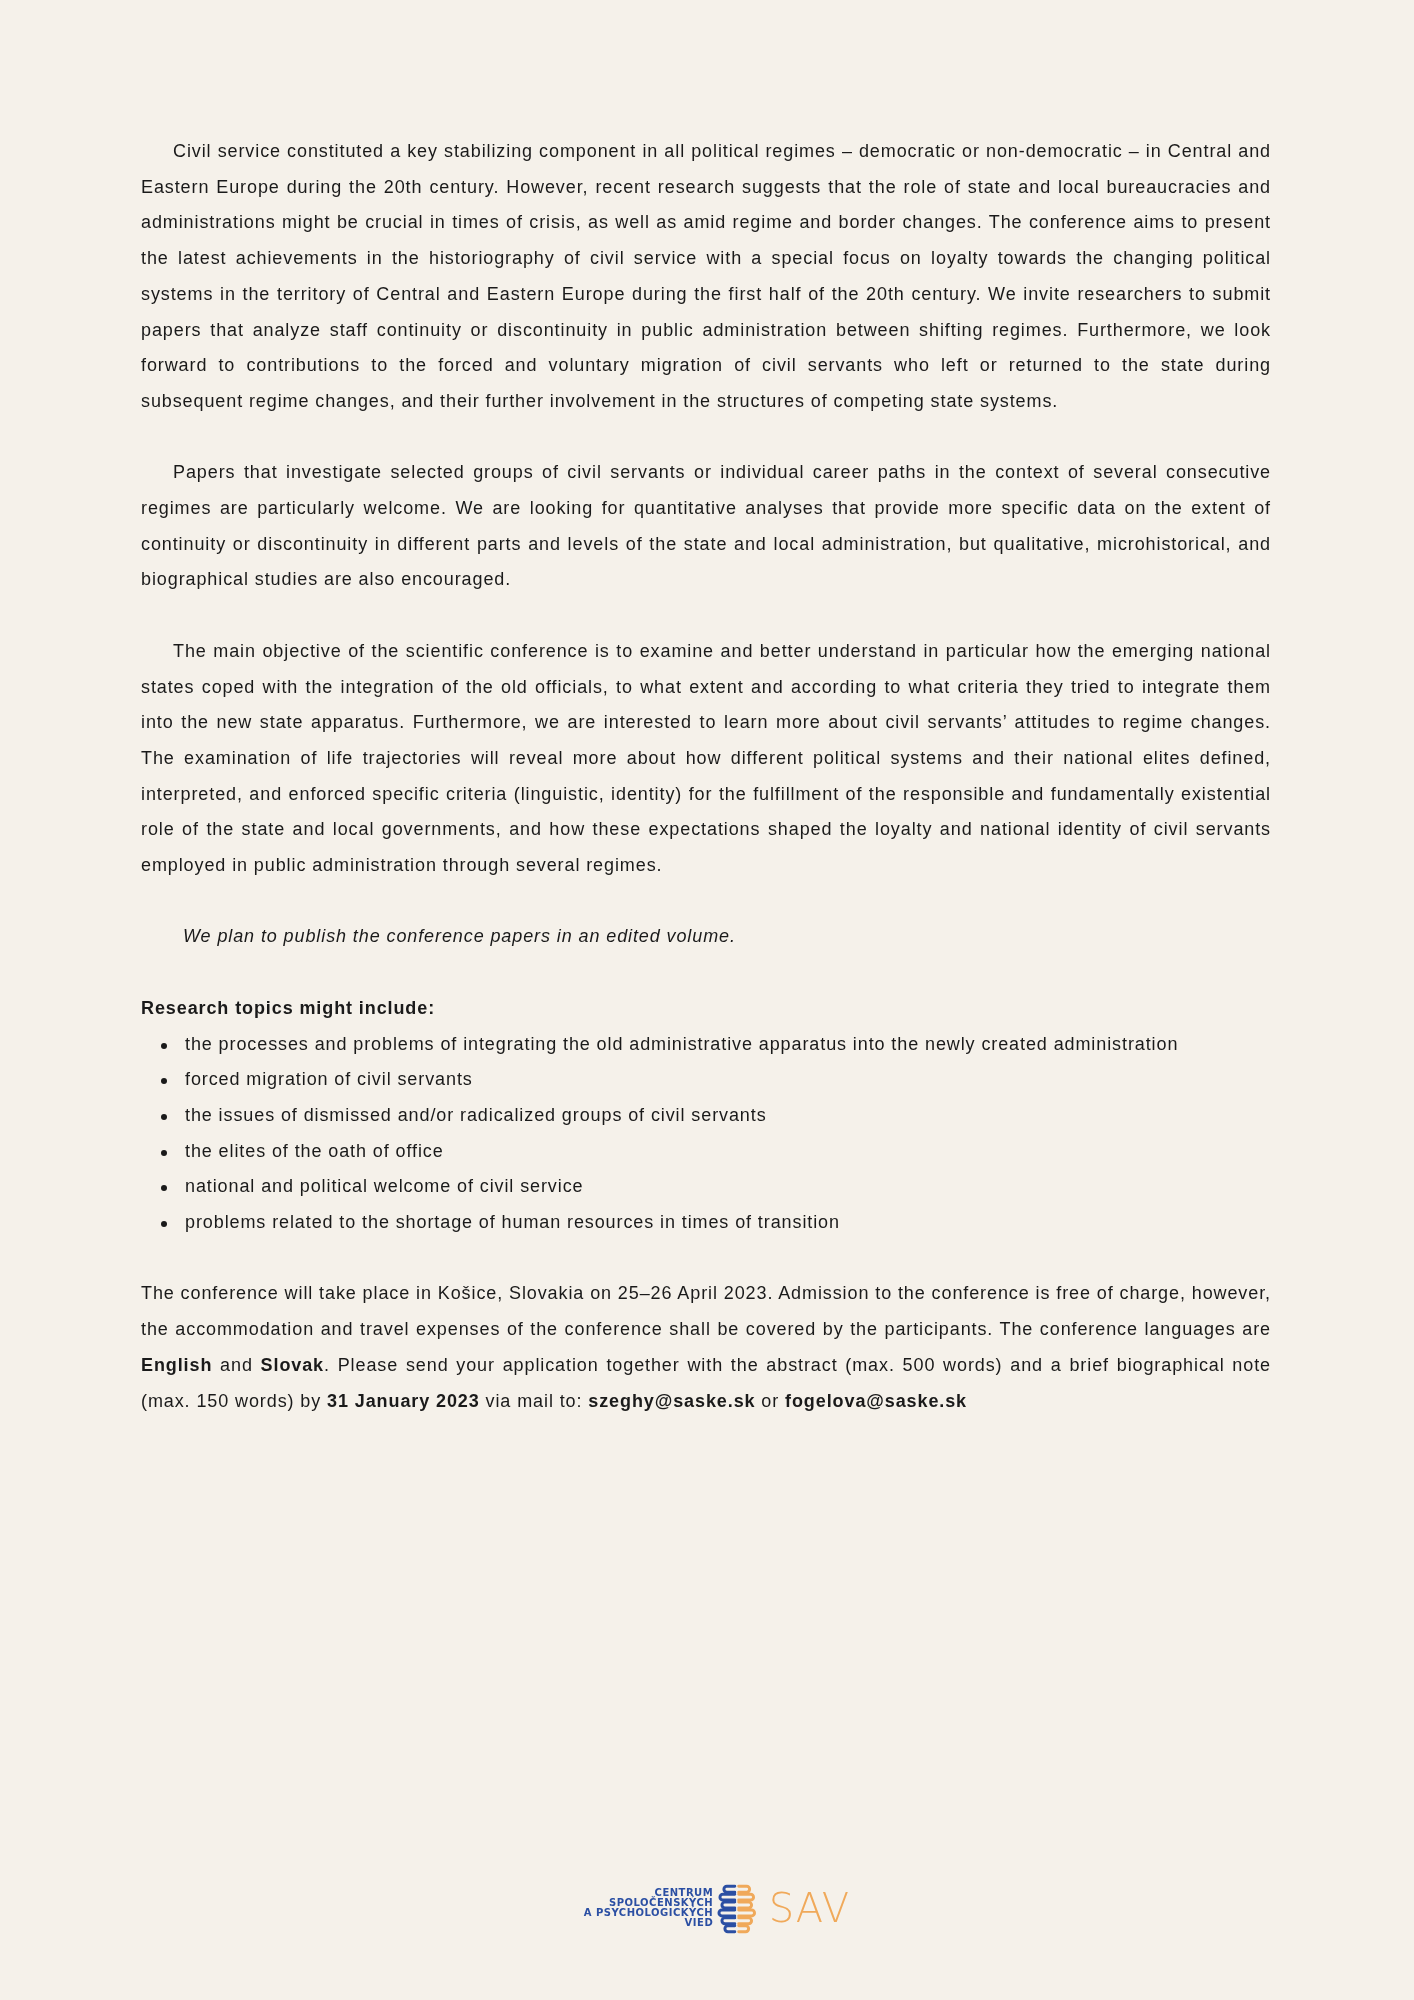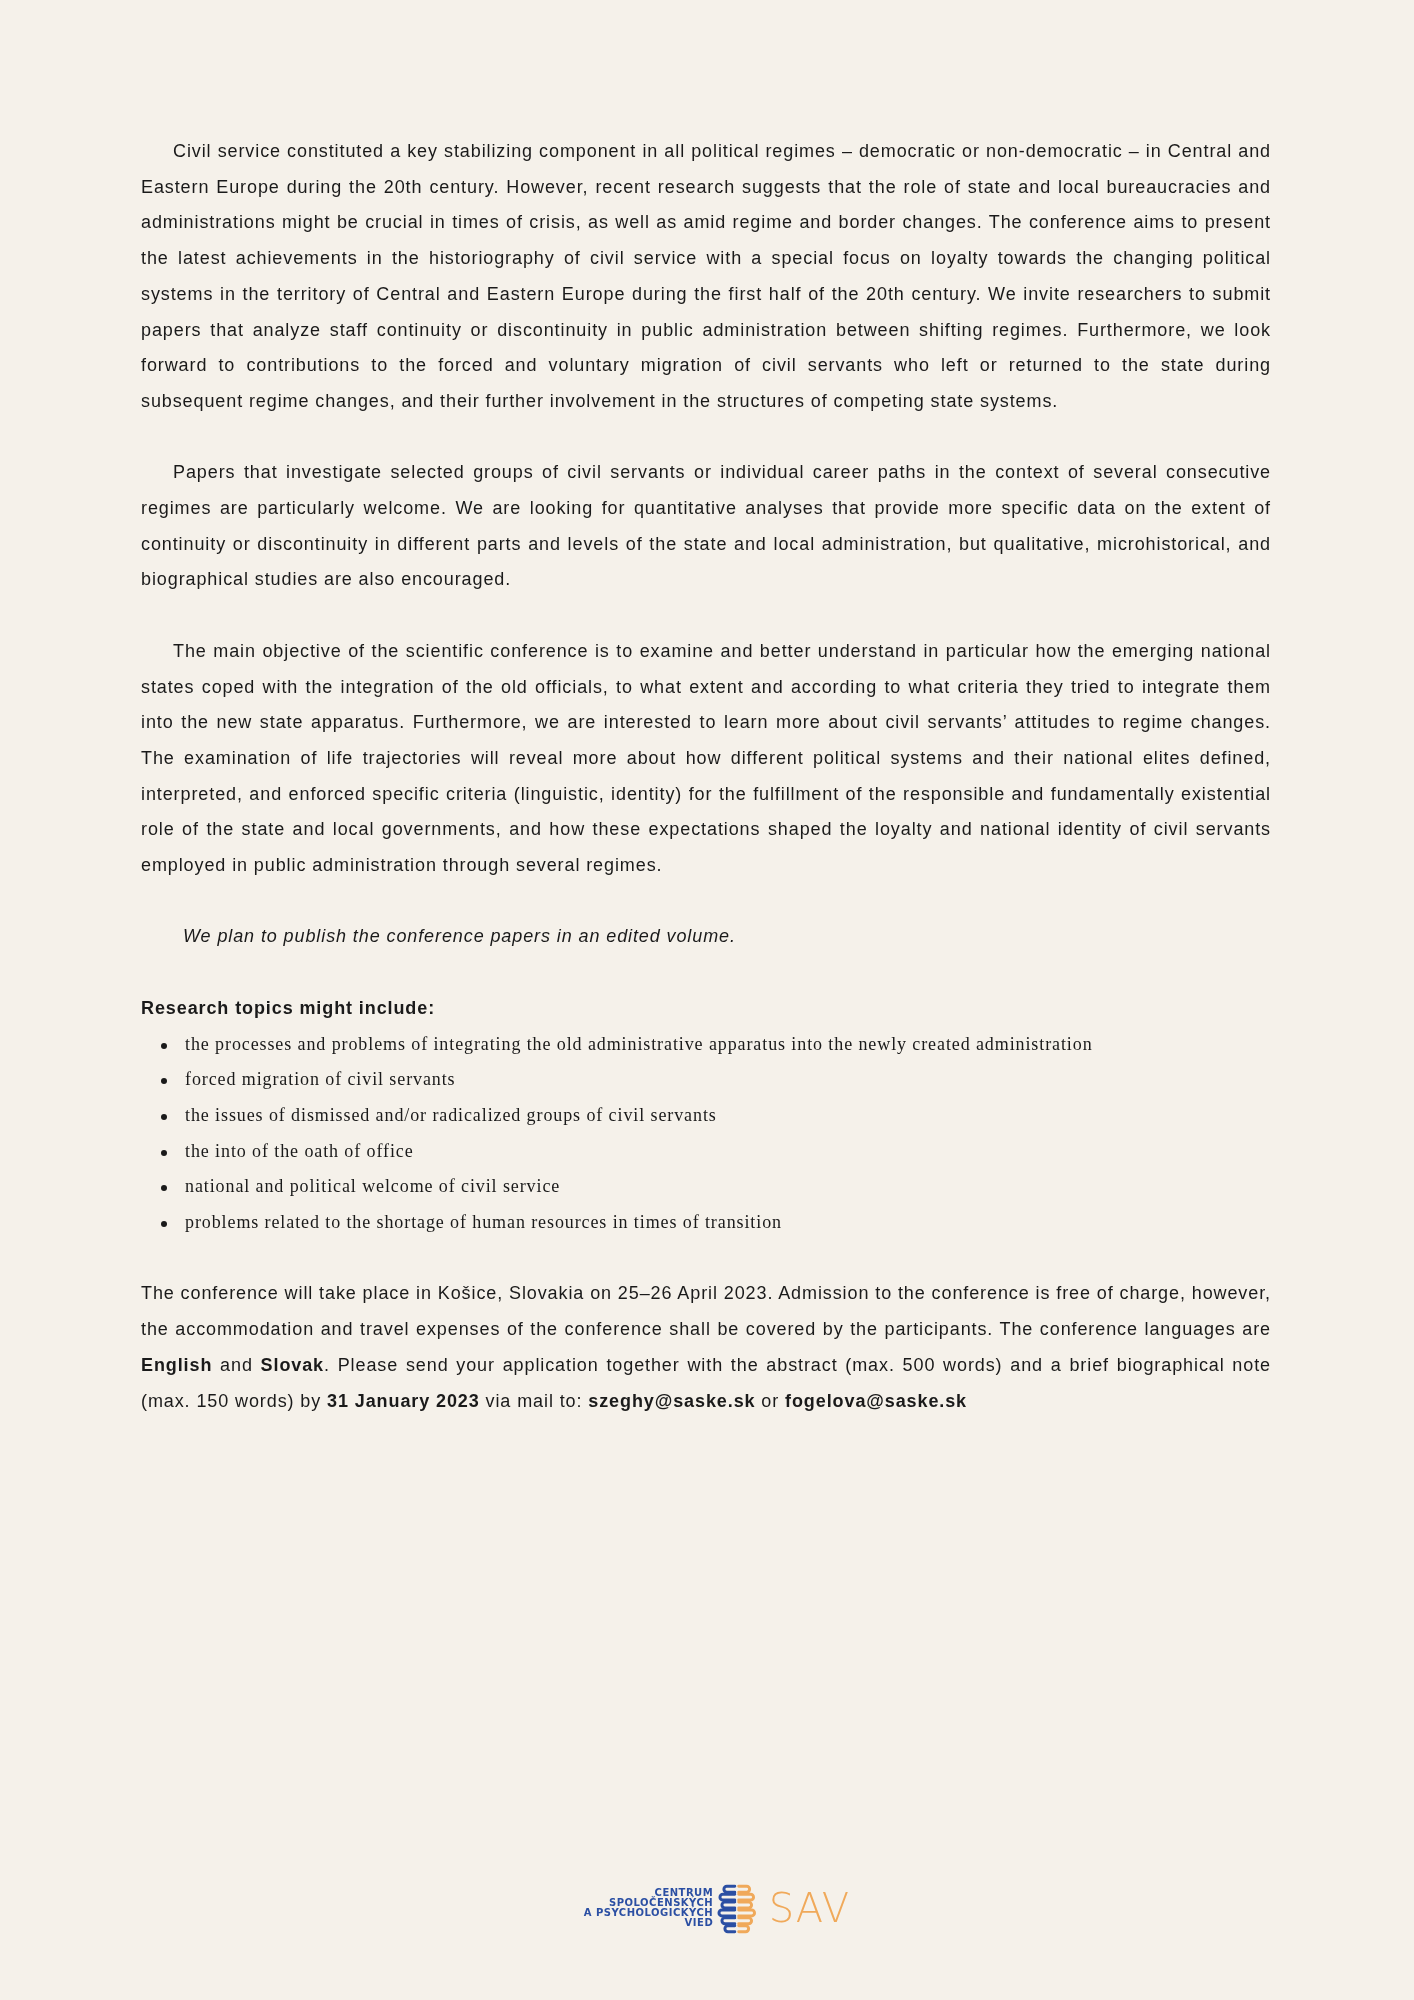--- a/index.html
+++ b/index.html
@@ -32,21 +32,20 @@
     margin: 0;
   }
   ul.topics {
     margin: 0 0 35.7px 0;
     padding-left: 44px;
     list-style: none;
   }
   ul.topics li {
     position: relative;
     text-align: justify;
-    font-family: Liberation Serif, serif;
   }
   ul.topics li::before {
     content: "";
     position: absolute;
     left: -24px; top: 16px;
     width: 6px; height: 6px;
     border-radius: 50%;
     background: #1a1a1a;
   }
   b { font-weight: bold; }
@@ -83,21 +82,21 @@
   <p class="para">Civil service constituted a key stabilizing component in all political regimes – democratic or non-democratic – in Central and Eastern Europe during the 20th century. However, recent research suggests that the role of state and local bureaucracies and administrations might be crucial in times of crisis, as well as amid regime and border changes. The conference aims to present the latest achievements in the historiography of civil service with a special focus on loyalty towards the changing political systems in the territory of Central and Eastern Europe during the first half of the 20th century. We invite researchers to submit papers that analyze staff continuity or discontinuity in public administration between shifting regimes. Furthermore, we look forward to contributions to the forced and voluntary migration of civil servants who left or returned to the state during subsequent regime changes, and their further involvement in the structures of competing state systems.</p>
   <p class="para">Papers that investigate selected groups of civil servants or individual career paths in the context of several consecutive regimes are particularly welcome. We are looking for quantitative analyses that provide more specific data on the extent of continuity or discontinuity in different parts and levels of the state and local administration, but qualitative, microhistorical, and biographical studies are also encouraged.</p>
   <p class="para">The main objective of the scientific conference is to examine and better understand in particular how the emerging national states coped with the integration of the old officials, to what extent and according to what criteria they tried to integrate them into the new state apparatus. Furthermore, we are interested to learn more about civil servants’ attitudes to regime changes. The examination of life trajectories will reveal more about how different political systems and their national elites defined, interpreted, and enforced specific criteria (linguistic, identity) for the fulfillment of the responsible and fundamentally existential role of the state and local governments, and how these expectations shaped the loyalty and national identity of civil servants employed in public administration through several regimes.</p>
   <p class="para short">We plan to publish the conference papers in an edited volume.</p>
 
   <p class="heading">Research topics might include:</p>
   <ul class="topics">
     <li>the processes and problems of integrating the old administrative apparatus into the newly created administration</li>
     <li>forced migration of civil servants</li>
     <li>the issues of dismissed and/or radicalized groups of civil servants</li>
-    <li>the into of the oath of office</li>
+    <li>the elites of the oath of office</li>
     <li>national and political welcome of civil service</li>
     <li>problems related to the shortage of human resources in times of transition</li>
   </ul>
 
   <p class="para no-indent"><span>The conference will take place in Košice, Slovakia on 25–26 April 2023. Admission to the conference is free of charge, however, the accommodation and travel expenses of the conference shall be covered by the participants. The conference languages are </span><b>English</b><span> and </span><b>Slovak</b><span>. Please send your application together with the abstract (max. 500 words) and a brief biographical note (max. 150 words) by </span><b>31 January 2023</b><span> via mail to: </span><b>szeghy@saske.sk</b><span> or </span><b>fogelova@saske.sk</b></p>
 </div>
 
 <div class="footer-logo">
   <div class="logo-text">
     <div>CENTRUM</div>

